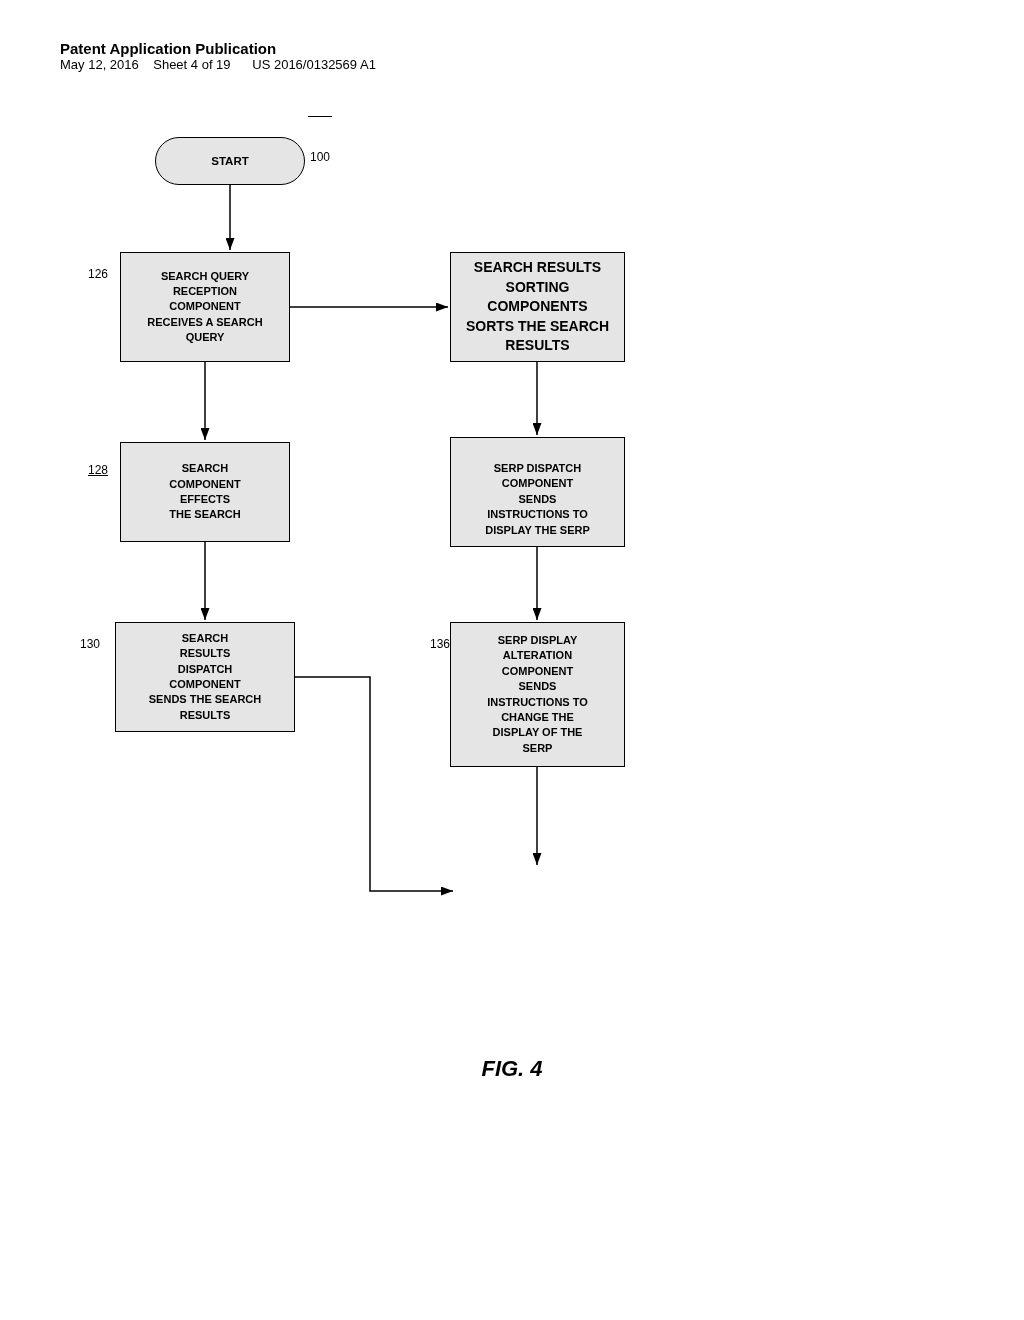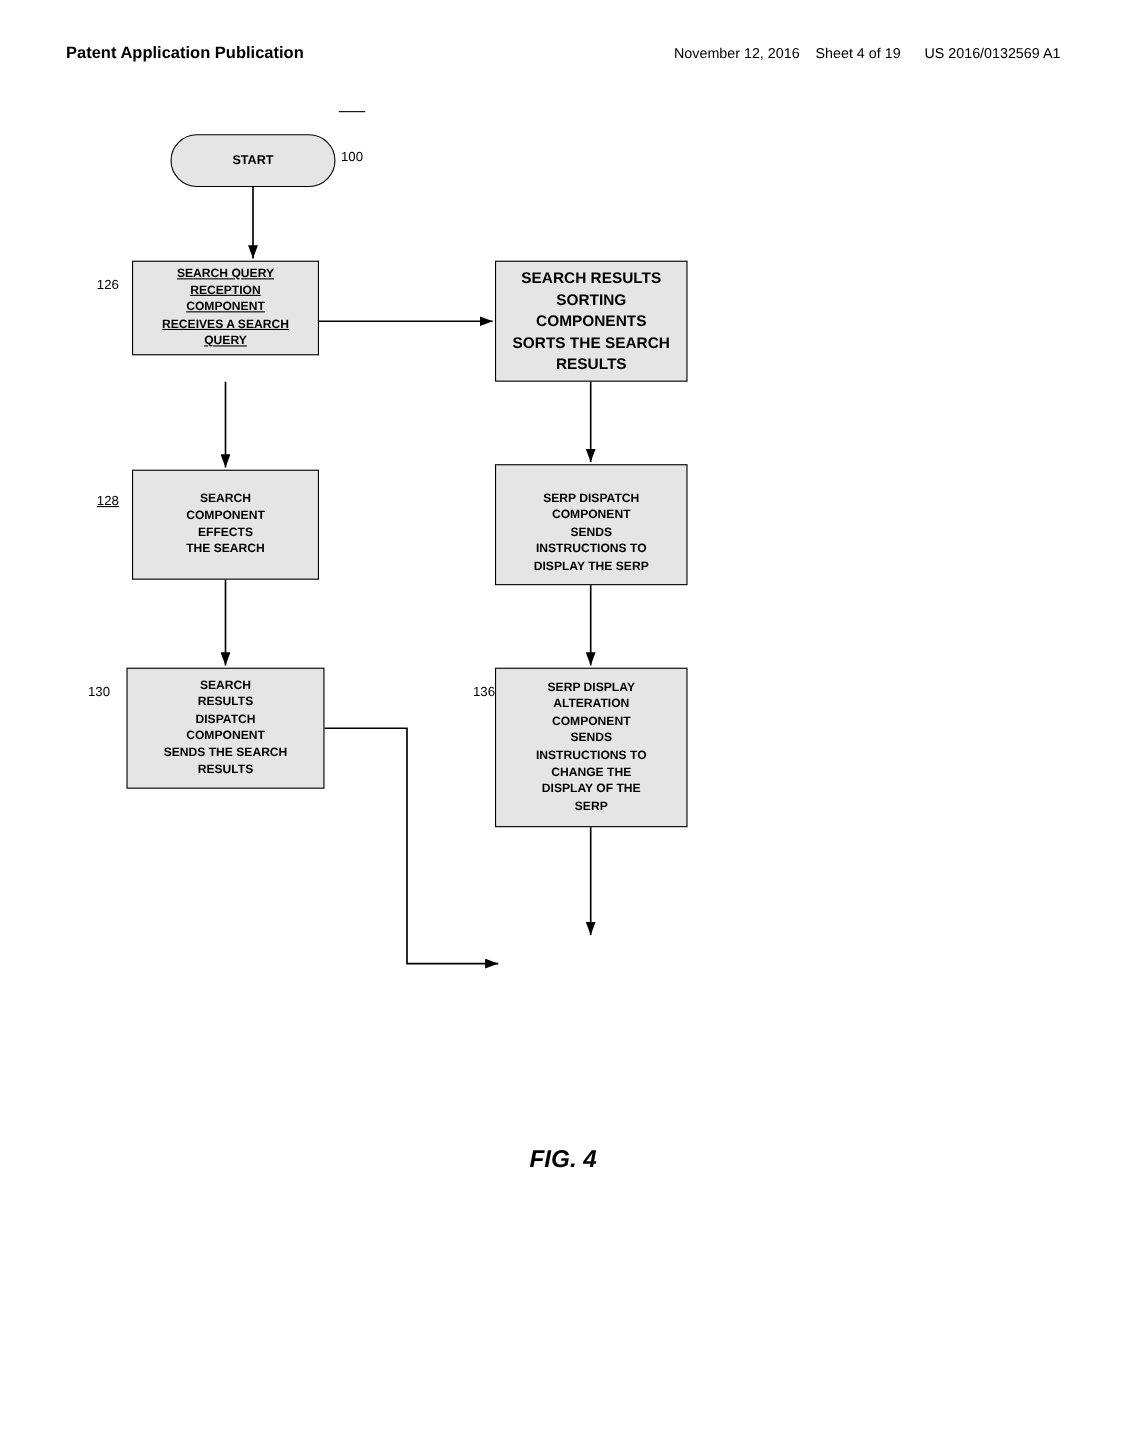--- a/index.html
+++ b/index.html
@@ -17,20 +17,21 @@
       background: #fff;
       padding: 0;
       position: relative;
     }
     .header {
       display: flex;
       justify-content: space-between;
       align-items: baseline;
       padding: 40px 60px 20px 60px;
       font-size: 14px;
+      flex-direction: column;
     }
     .header-title {
       font-weight: bold;
       font-size: 15px;
     }
     .header-meta {
       font-size: 13px;
     }
     .diagram-area {
       position: relative;
@@ -78,21 +79,21 @@
     }
   </style>
 </head>
 <body>
 
 <div class="page">
 
   <div class="header">
     <span class="header-title">Patent Application Publication</span>
     <span class="header-meta">
-      <span>November 12, 2016</span>&nbsp;&nbsp;&nbsp;
+      <span>May 12, 2016</span>&nbsp;&nbsp;&nbsp;
       <span>Sheet 4 of 19</span>&nbsp;&nbsp;&nbsp;&nbsp;&nbsp;
       <span>US 2016/0132569 A1</span>
     </span>
   </div>
 
   <div class="diagram-area">
 
     <div class="ref-label" style="top:10px; left:310px;margin-top:48px;">
       <span>100</span>
     </div>
@@ -100,21 +101,21 @@
     <div style="position:absolute; top:24px; left:308px; width:24px; height:1px; background:#000;"></div>
 
     <div class="box rounded" style="top:45px; left:155px; width:150px; height:48px;">
       <span>START</span>
     </div>
 
     <div class="ref-label" style="top:175px; left:88px;">
       <span>126</span>
     </div>
 
-    <div class="box" style="top:160px; left:120px; width:170px; height:86px;text-decoration:underline;">
+    <div class="box" style="top:160px; left:120px; width:170px; height:110px;">
       <span style="white-space: pre-line; font-size:11px;">SEARCH QUERY
 RECEPTION
 COMPONENT
 RECEIVES A SEARCH
 QUERY</span>
     </div>
 
     <div class="ref-label" style="top:371px; left:88px;text-decoration:underline;">
       <span>128</span>
     </div>

